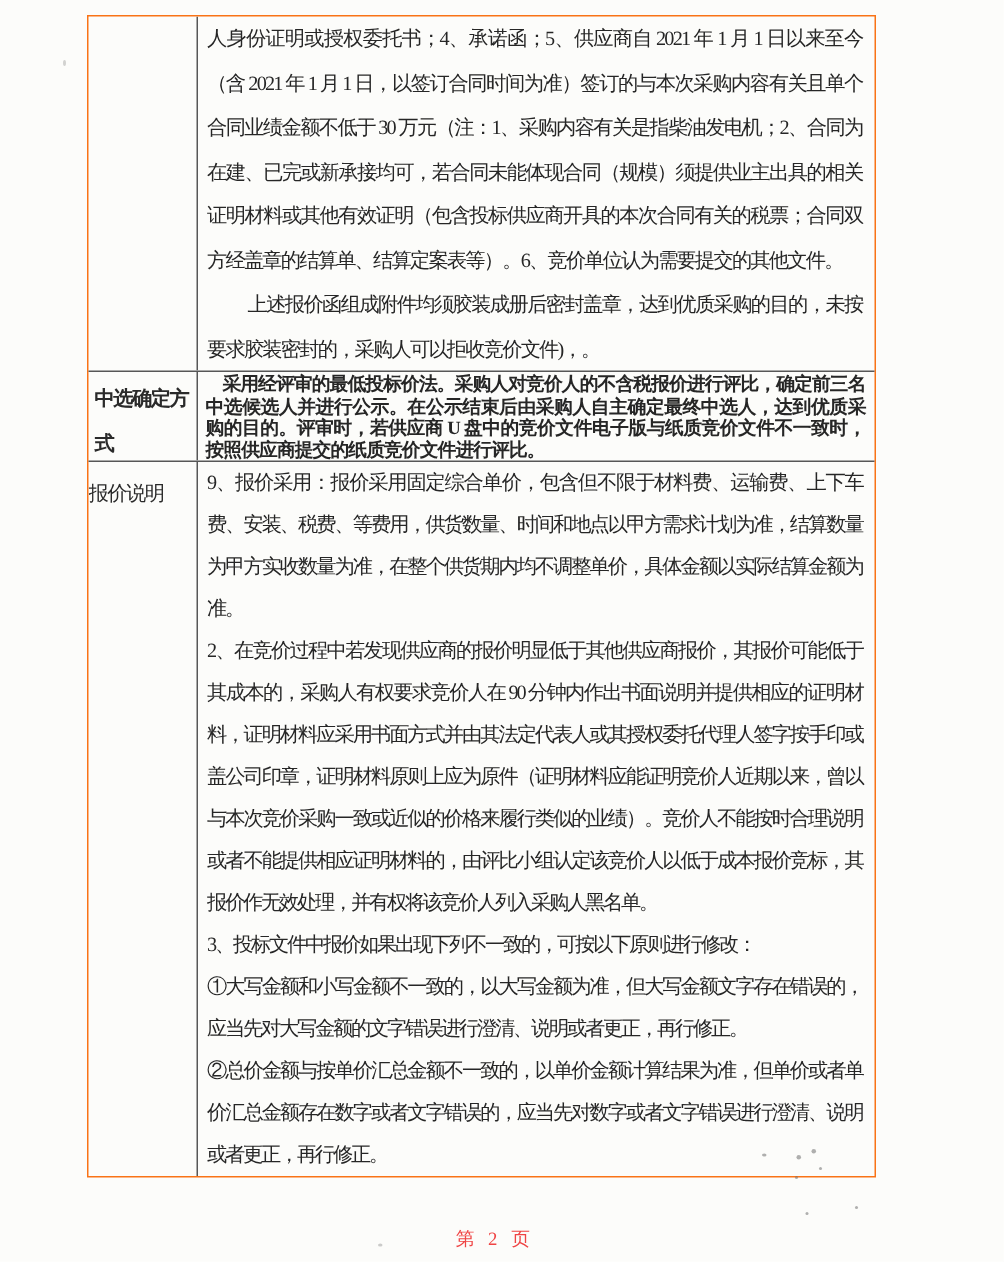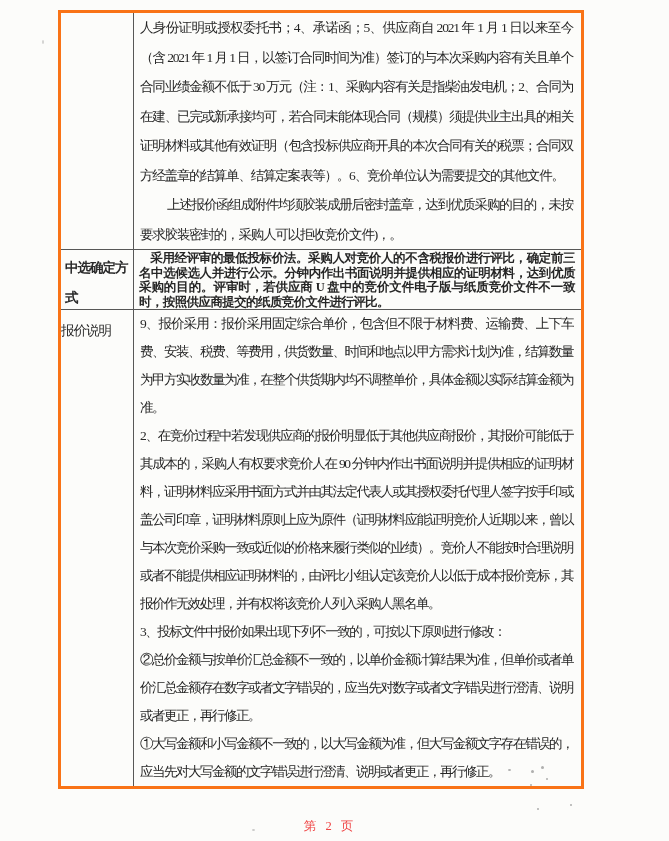--- a/index.html
+++ b/index.html
@@ -12,21 +12,21 @@
     position:relative;
     width:669px; height:841px;
     background:#fcfcfa;
     overflow:hidden;
     color:#262626;
   }
   .doc-table {
     position:absolute;
     left:58px; top:10px;
     width:526px;
-    border:3px solid #f97316;
+    border:1px solid #f97316;
     background:transparent;
   }
   .row { display:flex; overflow:hidden; }
   .row-1 { height:236px; }
   .row-2 { height:60px;  border-top:1px solid #575757;font-weight:bold; }
   .row-3 { height:477px; border-top:1px solid #575757; }
   .label-cell {
     flex:0 0 73px;
     border-right:1px solid #575757;
     font-size:13.5px;
@@ -92,34 +92,34 @@
         <p>人身份证明或授权委托书；4、承诺函；5、供应商自 2021 年 1 月 1 日以来至今（含 2021 年 1 月 1 日，以签订合同时间为准）签订的与本次采购内容有关且单个合同业绩金额不低于 30 万元（注：1、采购内容有关是指柴油发电机；2、合同为在建、已完或新承接均可，若合同未能体现合同（规模）须提供业主出具的相关证明材料或其他有效证明（包含投标供应商开具的本次合同有关的税票；合同双方经盖章的结算单、结算定案表等）。6、竞价单位认为需要提交的其他文件。</p>
         <p class="indent-2">上述报价函组成附件均须胶装成册后密封盖章，达到优质采购的目的，未按要求胶装密封的，采购人可以拒收竞价文件)，。</p>
       </div>
     </div>
 
     <div class="row row-2">
       <div class="label-cell label-mid">
         <span>中选确定方式</span>
       </div>
       <div class="content-cell">
-        <p class="indent-1">采用经评审的最低投标价法。采购人对竞价人的不含税报价进行评比，确定前三名中选候选人并进行公示。分钟内作出书面说明并提供相应的证明材料，达到优质采购的目的。评审时，若供应商 U 盘中的竞价文件电子版与纸质竞价文件不一致时，按照供应商提交的纸质竞价文件进行评比。</p>
+        <p class="indent-1">采用经评审的最低投标价法。采购人对竞价人的不含税报价进行评比，确定前三名中选候选人并进行公示。在公示结束后由采购人自主确定最终中选人，达到优质采购的目的。评审时，若供应商 U 盘中的竞价文件电子版与纸质竞价文件不一致时，按照供应商提交的纸质竞价文件进行评比。</p>
       </div>
     </div>
 
     <div class="row row-3">
       <div class="label-cell label-top">
         <span>报价说明</span>
       </div>
       <div class="content-cell">
         <p>9、报价采用：报价采用固定综合单价，包含但不限于材料费、运输费、上下车费、安装、税费、等费用，供货数量、时间和地点以甲方需求计划为准，结算数量为甲方实收数量为准，在整个供货期内均不调整单价，具体金额以实际结算金额为准。</p>
         <p>2、在竞价过程中若发现供应商的报价明显低于其他供应商报价，其报价可能低于其成本的，采购人有权要求竞价人在 90 分钟内作出书面说明并提供相应的证明材料，证明材料应采用书面方式并由其法定代表人或其授权委托代理人签字按手印或盖公司印章，证明材料原则上应为原件（证明材料应能证明竞价人近期以来，曾以与本次竞价采购一致或近似的价格来履行类似的业绩）。竞价人不能按时合理说明或者不能提供相应证明材料的，由评比小组认定该竞价人以低于成本报价竞标，其报价作无效处理，并有权将该竞价人列入采购人黑名单。</p>
         <p>3、投标文件中报价如果出现下列不一致的，可按以下原则进行修改：</p>
+        <p>①大写金额和小写金额不一致的，以大写金额为准，但大写金额文字存在错误的，应当先对大写金额的文字错误进行澄清、说明或者更正，再行修正。</p>
         <p>②总价金额与按单价汇总金额不一致的，以单价金额计算结果为准，但单价或者单价汇总金额存在数字或者文字错误的，应当先对数字或者文字错误进行澄清、说明或者更正，再行修正。</p>
-        <p>①大写金额和小写金额不一致的，以大写金额为准，但大写金额文字存在错误的，应当先对大写金额的文字错误进行澄清、说明或者更正，再行修正。</p>
 
       </div>
     </div>
 
   </div>
 
   <div class="page-footer">第 2 页</div>
 
   <div class="speck sp1"></div>
   <div class="speck sp2"></div>

